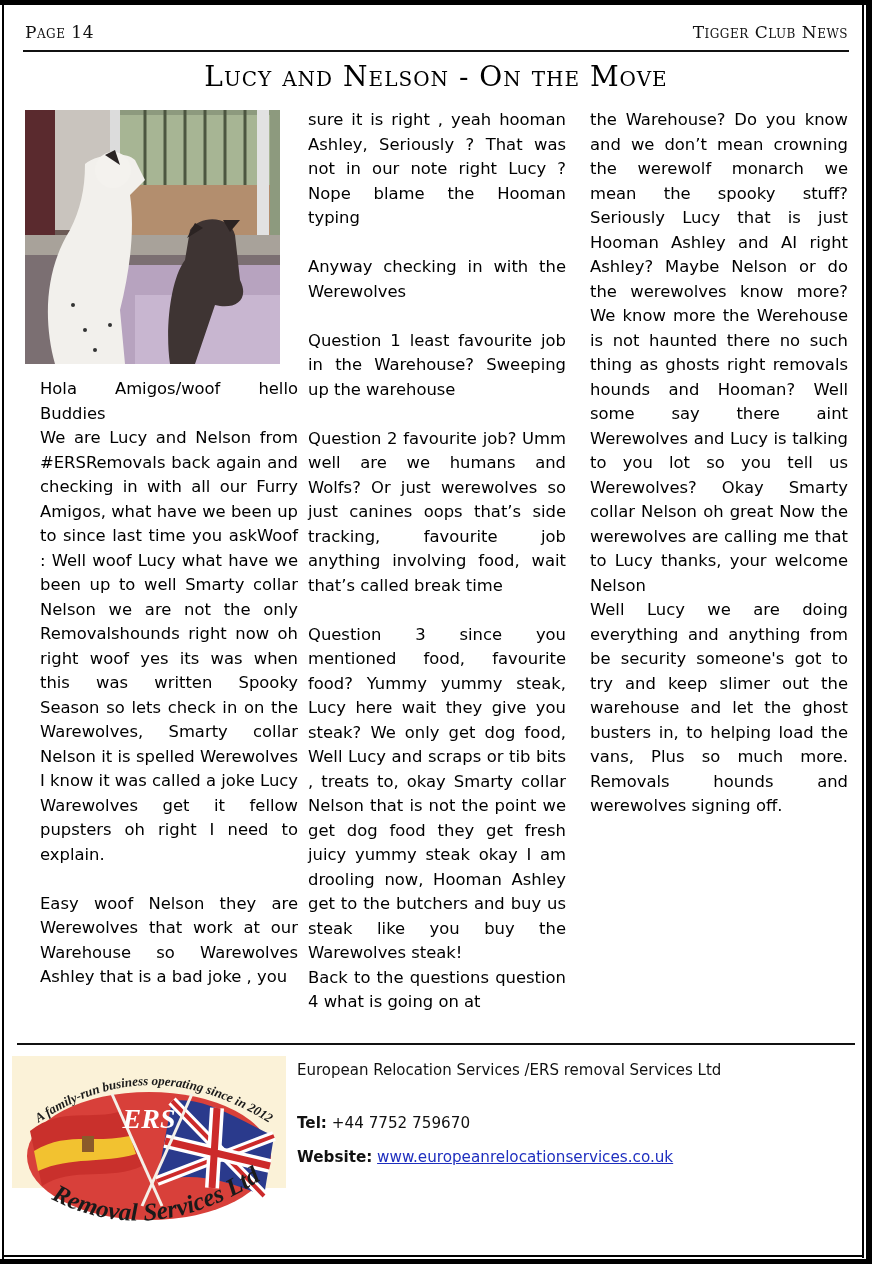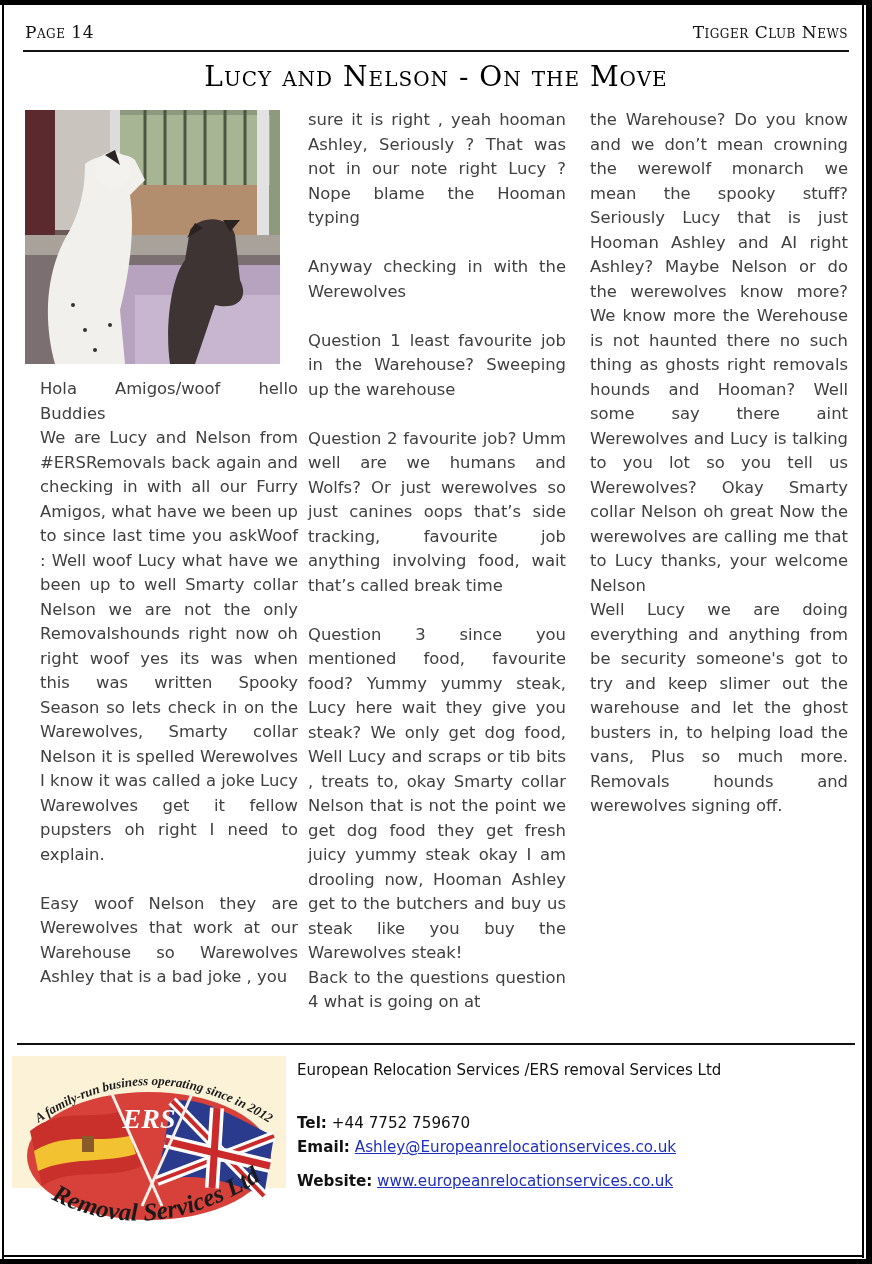--- a/index.html
+++ b/index.html
@@ -13,21 +13,21 @@
 
     .running-head { position: absolute; top: 22px; font-family: "DejaVu Serif", serif; font-variant: small-caps; font-size: 17px; letter-spacing: 0.5px; color: #111; }
     .page-num { left: 25px; }
     .pub-name { right: 24px; }
     .head-rule { position: absolute; left: 23px; top: 50px; width: 826px; height: 1.5px; background: #111; }
     .title { position: absolute; left: 0; top: 60px; width: 872px; text-align: center; font-family: "DejaVu Serif", serif; font-variant: small-caps; font-size: 28px; letter-spacing: 1px; font-weight: normal; color: #000000; margin: 0; }
 
     .photo { position: absolute; left: 25px; top: 110px; width: 255px; height: 254px; overflow: hidden; }
     .photo svg { display: block; }
 
-    .col { position: absolute; width: 258px; font-family: "DejaVu Sans", sans-serif; font-size: 16.4px; line-height: 24.5px; text-align: justify; color: #404040; }
+    .col { position: absolute; width: 258px; font-family: "DejaVu Sans", sans-serif; font-size: 16.4px; line-height: 24.5px; text-align: justify; color: #000000; }
     .col p { margin: 0; }
     .col p.gap { margin-top: 24.5px; }
     .col1 { left: 40px; top: 377px; }
     .col2 { left: 308px; top: 108px; }
     .col3 { left: 590px; top: 108px; }
 
     .foot-rule { position: absolute; left: 17px; top: 1043px; width: 838px; height: 1.5px; background: #111; }
     .logo { position: absolute; left: 12px; top: 1056px; width: 274px; height: 132px; background: #fbf2d8; font-style: italic; }
     .footer-text { position: absolute; left: 297px; top: 1057px; width: 560px; font-family: "DejaVu Sans", sans-serif; color: #111; }
     .company { font-size: 15px; line-height: 26px; }
@@ -137,21 +137,17 @@
     </text>
   </svg>
 </div>
 
 <div class="footer-text">
   <div class="company">European Relocation Services /ERS removal Services Ltd</div>
   <div class="contact tel-line">
     <b>Tel:</b>
     <span>+44 7752 759670</span>
   </div>
-  <div class="contact">
-    <b>Email:</b>
-    <a class="link" href="#">Ashley@Europeanrelocationservices.co.uk</a>
-  </div>
   <div class="contact web-line">
     <b>Website:</b>
     <a class="link" href="#">www.europeanrelocationservices.co.uk</a>
   </div>
 </div>
 
 </body></html>

